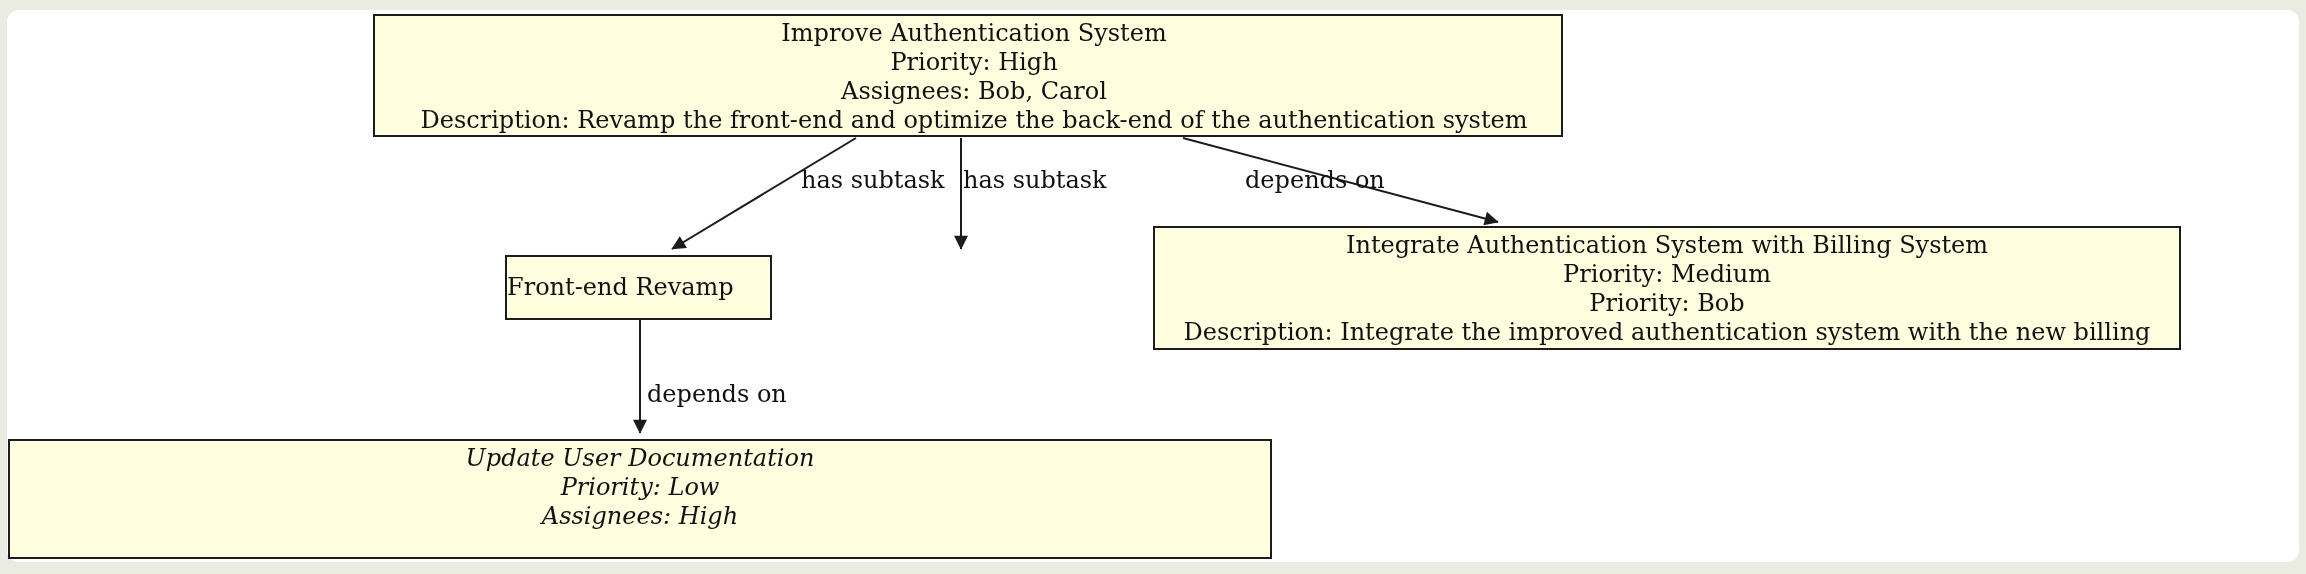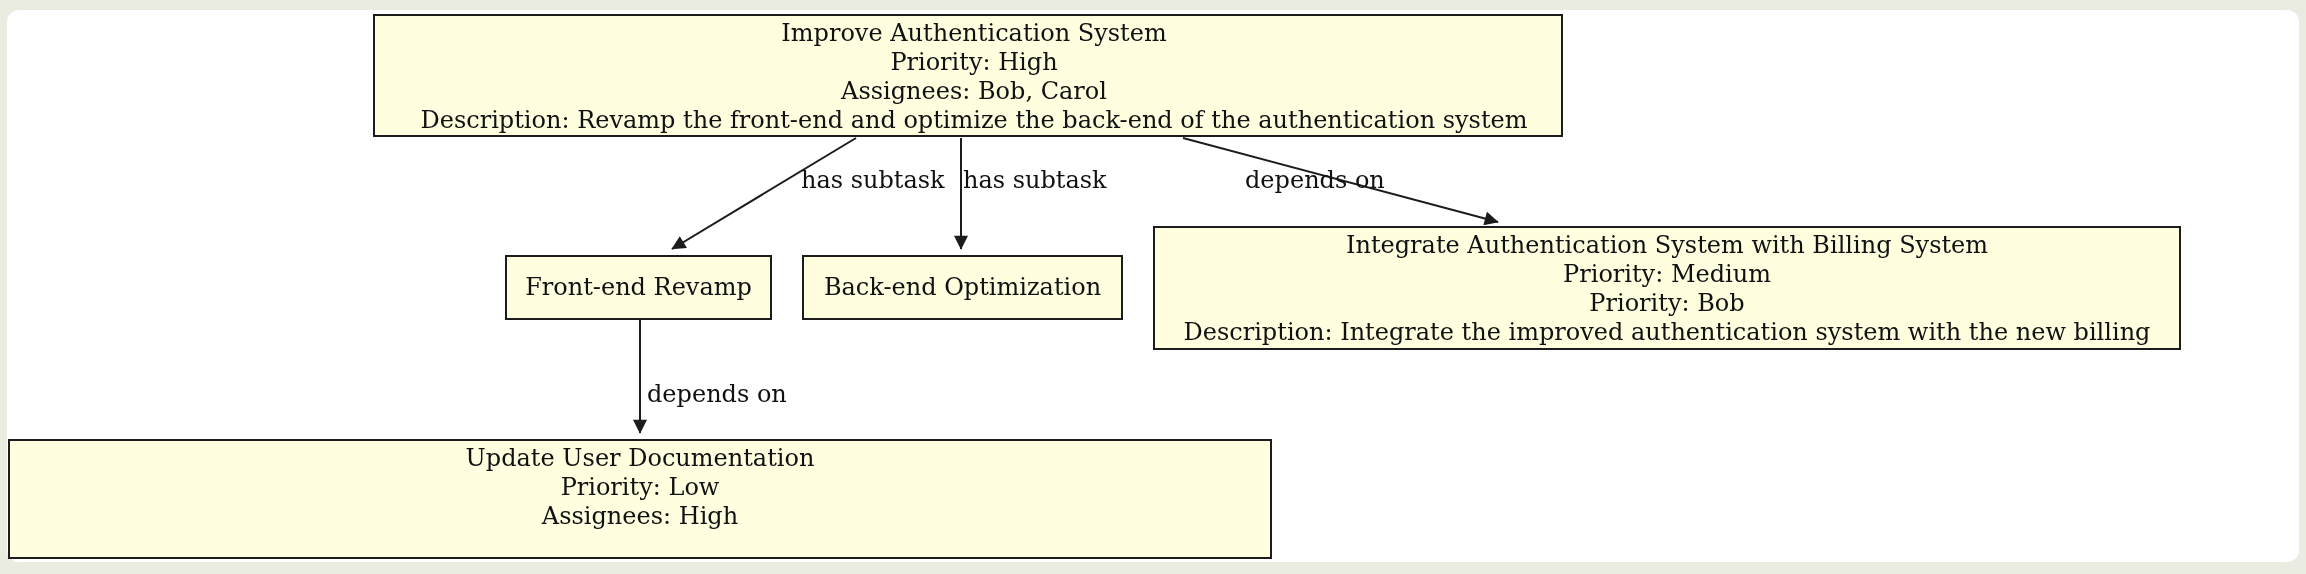--- a/index.html
+++ b/index.html
@@ -40,27 +40,27 @@
     background:var(--node-fill);
     border:2px solid var(--node-border);
     color:var(--text);
     text-align:center;
     font-size:24px;
     line-height:29px;
     overflow:hidden;
   }
   .node.multiline{padding-top:3px;}
   .node.single{
-    display:flex;align-items:center;justify-content:center;
+    display:flex;align-items:center;
   }
   .node-a{left:373px;top:14px;width:1190px;height:123px;padding-left:12px;}
   .node-b{left:505px;top:255px;width:267px;height:65px;}
   .node-c{left:802px;top:255px;width:321px;height:65px;}
   .node-d{left:1153px;top:226px;width:1028px;height:124px;}
-  .node-e{left:8px;top:439px;width:1264px;height:120px;}
+  .node-e{left:8px;top:439px;width:1264px;height:120px;font-style:italic;}
   .edge-label{
     position:absolute;
     color:var(--text);
     font-size:24px;
     line-height:26px;
     white-space:nowrap;
     text-align:right;
   }
   .lbl-subtask-1{left:801px;top:167px;}
   .lbl-subtask-2{left:963px;top:167px;}
@@ -89,23 +89,20 @@
     <div>Improve Authentication System</div>
     <div>Priority: High</div>
     <div>Assignees: Bob, Carol</div>
     <div>Description: Revamp the front-end and optimize the back-end of the authentication system</div>
   </div>
 
   <div class="node single node-b">
     <div>Front-end Revamp</div>
   </div>
 
-  <div class="node single node-c">
-    <div>Back-end Optimization</div>
-  </div>
 
   <div class="node multiline node-d">
     <div>Integrate Authentication System with Billing System</div>
     <div>Priority: Medium</div>
     <div>Priority: Bob</div>
     <div>Description: Integrate the improved authentication system with the new billing system</div>
   </div>
 
   <div class="node multiline node-e">
     <div>Update User Documentation</div>

